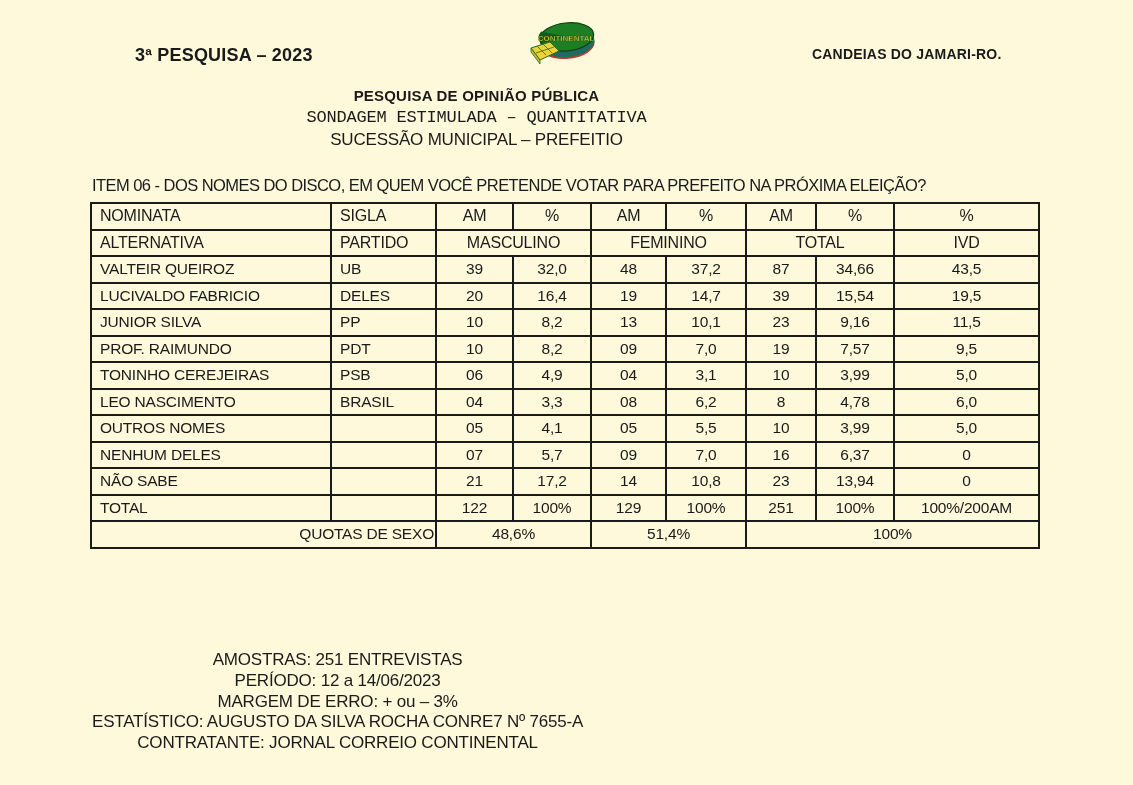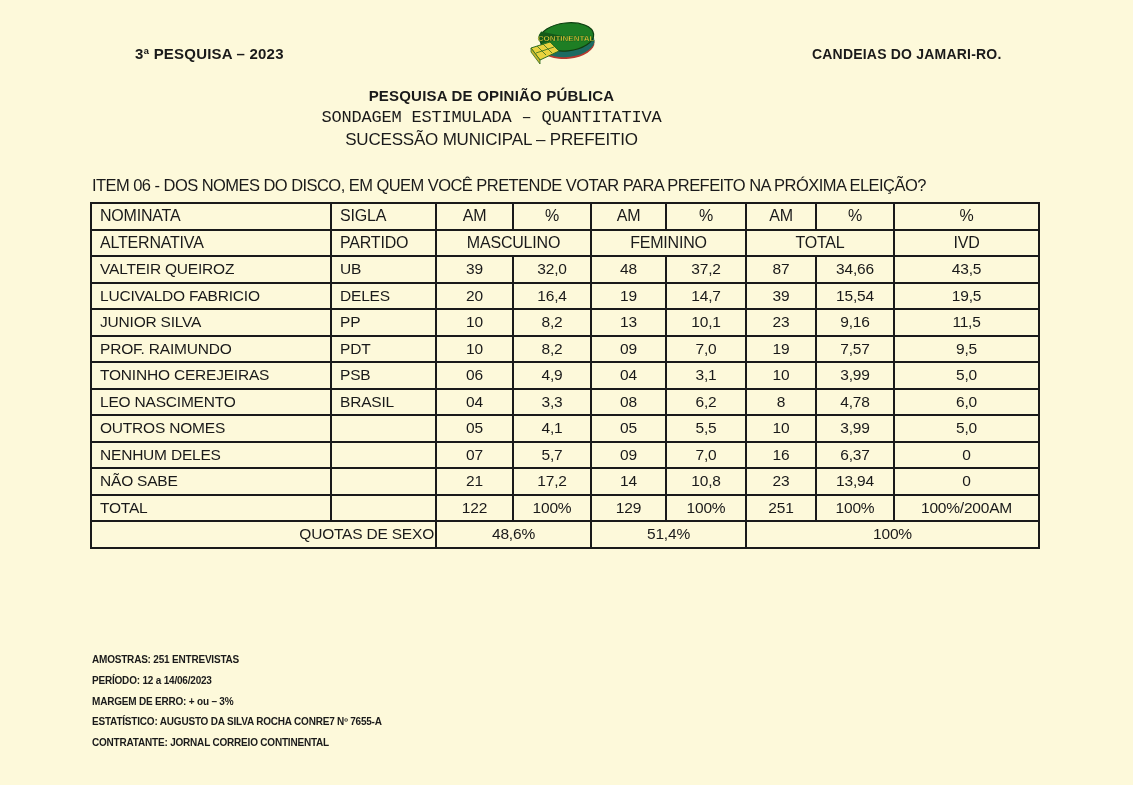--- a/index.html
+++ b/index.html
@@ -8,34 +8,33 @@
     font-family: "Liberation Sans", sans-serif;
     background: #FDF9DA;
     color: #1a1a1a;
     position: relative;
     overflow: hidden;
   }
   .page { position: absolute; inset: 0; }
 
   .hdr-left {
     position: absolute; left: 135px; top: 45px;
-    font-size: 15px; font-weight: bold; letter-spacing: 0.2px;
+    font-size: 18px; font-weight: bold; letter-spacing: 0.2px;
   }
   .hdr-right {
     position: absolute; left: 812px; top: 46px;
     font-size: 14px; font-weight: bold; letter-spacing: 0.2px;
   }
   .logo {
     position: absolute; left: 528px; top: 15px; width: 72px; height: 54px;
   }
 
   .titles {
     position: absolute; left: 0; top: 87px; width: 953px;
     text-align: center;
-    padding-left: 15px;
   }
   .title-1 { font-size: 15px; font-weight: bold; letter-spacing: 0.2px; }
   .title-2 { font-size: 17px; margin-top: 4px; letter-spacing: -0.2px; font-family: Liberation Mono, monospace; }
   .title-3 { font-size: 17px; margin-top: 3px; letter-spacing: -0.2px; }
 
   .question {
     position: absolute; left: 92px; top: 176px; width: 1000px;
     font-size: 16.5px; letter-spacing: -0.55px; white-space: nowrap;
   }
 
@@ -55,22 +54,23 @@
     font-weight: normal;
     overflow: hidden;
     white-space: nowrap;
   }
   table.results th { font-size: 16px; }
   table.results .left { text-align: left; padding-left: 8px; }
   table.results .right { text-align: right; padding-right: 1px; }
 
   .footer {
     position: absolute; left: 92px; top: 650px;
-    font-size: 10px; font-weight: bold; line-height: 20.8px;
+    font-size: 17px; font-weight: normal; line-height: 20.8px;
     letter-spacing: -0.2px;
+    text-align: center;
   }
 </style>
 </head>
 <body>
 
 <div class="page">
 
   <div class="hdr-left">3ª PESQUISA – 2023</div>
 
   <svg class="logo" viewBox="0 0 72 54" xmlns="http://www.w3.org/2000/svg">

